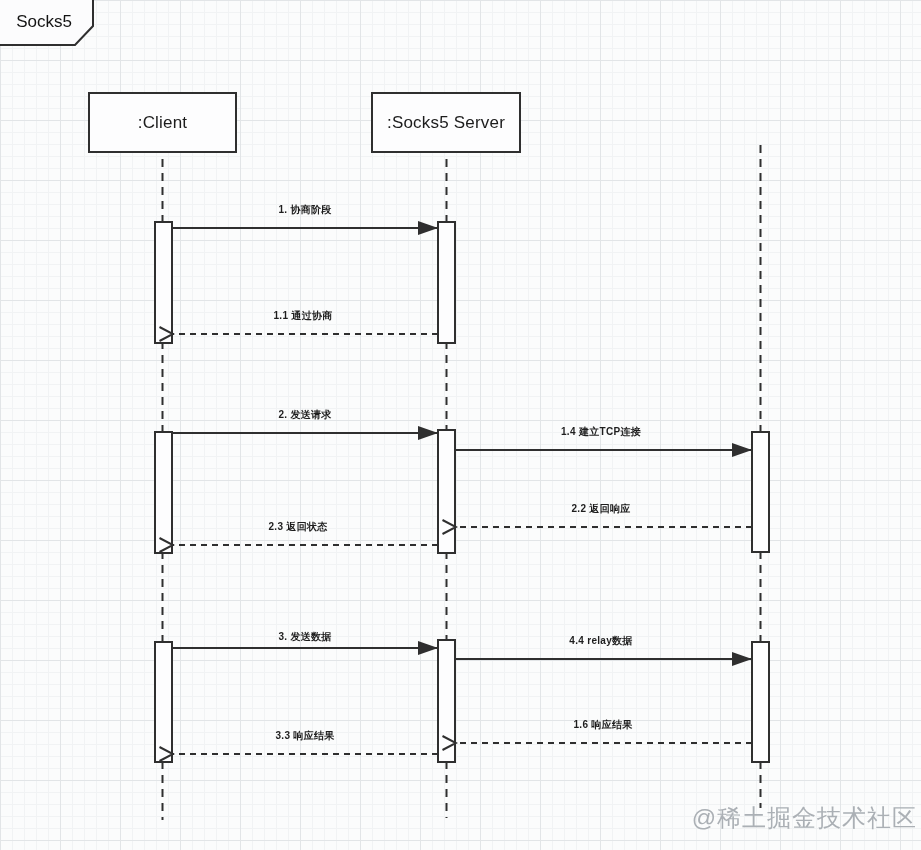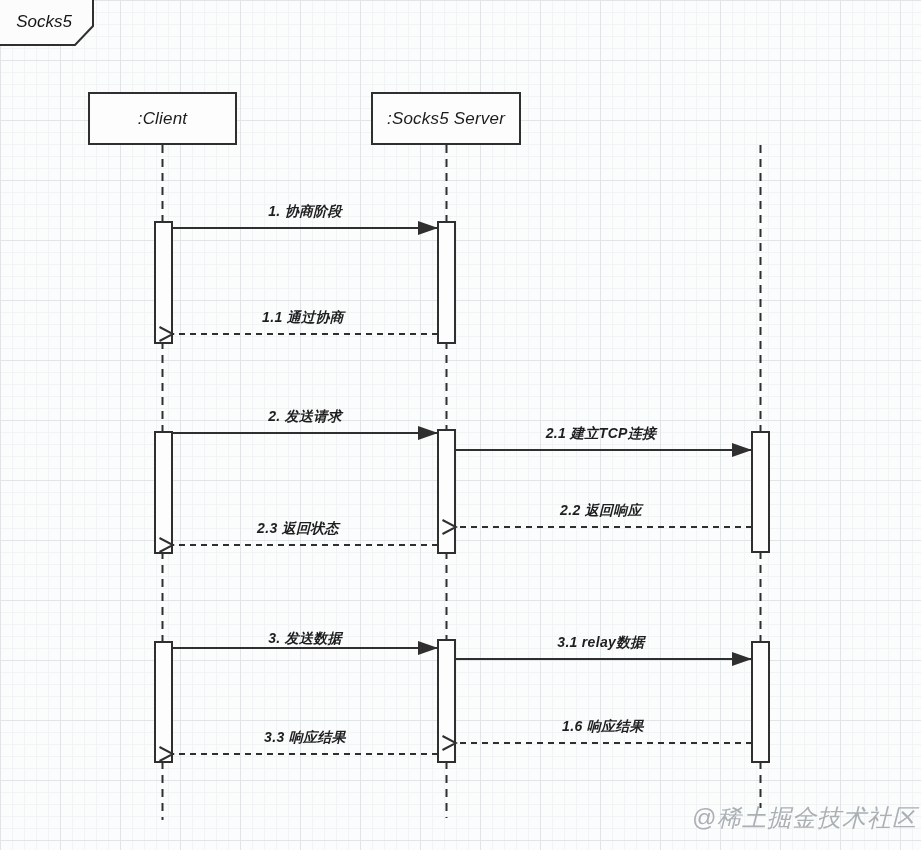--- a/index.html
+++ b/index.html
@@ -5,35 +5,34 @@
   html,body{margin:0;padding:0;background:#ffffff;font-family:"Liberation Sans","DejaVu Sans",sans-serif;}
   .stage{
     position:relative;width:921px;height:850px;overflow:hidden;
     background-color:#fbfcfc;
     background-image:
       linear-gradient(to right, #e2e5e7 1px, transparent 1px),
       linear-gradient(to bottom, #e2e5e7 1px, transparent 1px),
       linear-gradient(to right, #f1f3f4 1px, transparent 1px),
       linear-gradient(to bottom, #f1f3f4 1px, transparent 1px);
     background-size:60px 60px,60px 60px,12px 12px,12px 12px;
-    font-style:italic;
   }
   .layer{position:absolute;left:0;top:0;}
   .actor{
-    position:absolute;top:92px;height:53px;box-sizing:border-box;
+    position:absolute;top:92px;height:61px;box-sizing:border-box;
     background:#fdfdfe;border:2px solid #2f2f2f;
     display:flex;align-items:center;justify-content:center;
     font-size:17px;color:#1c1c1c;font-weight:500;letter-spacing:.2px;
   }
   .actor-client{left:88px;width:149px;}
   .actor-server{left:371px;width:150px;}
   .actor-host{left:685px;width:150px;}
   .msg{
     position:absolute;transform:translateX(-50%);white-space:nowrap;
-    font-size:14px;font-weight:600;color:#1e1e1e;letter-spacing:.3px;
+    font-size:10px;font-weight:600;color:#1e1e1e;letter-spacing:.3px;
   }
   .title-tab{position:absolute;left:0;top:0;width:110px;height:50px;}
   .title-tab .tab-label{
     position:absolute;left:0;top:0;width:88px;height:44px;
     display:flex;align-items:center;justify-content:center;
     font-size:17px;color:#141414;font-weight:500;
   }
   .watermark{
     position:absolute;top:802px;right:4px;white-space:nowrap;
     font-size:24px;color:#abb0b5;letter-spacing:1px;font-weight:500;
@@ -89,23 +88,23 @@
   <div class="actor actor-client">
     <span>:Client</span>
   </div>
   <div class="actor actor-server">
     <span>:Socks5 Server</span>
   </div>
 
   <div class="msg" style="left:305px;top:203px">1. 协商阶段</div>
   <div class="msg" style="left:303px;top:309px">1.1 通过协商</div>
   <div class="msg" style="left:305px;top:408px">2. 发送请求</div>
-  <div class="msg" style="left:601px;top:425px">2.1 建立TCP连接</div>
+  <div class="msg" style="left:601px;top:425px">1.4 建立TCP连接</div>
   <div class="msg" style="left:601px;top:502px">2.2 返回响应</div>
   <div class="msg" style="left:298px;top:520px">2.3 返回状态</div>
   <div class="msg" style="left:305px;top:630px">3. 发送数据</div>
-  <div class="msg" style="left:601px;top:634px">3.1 relay数据</div>
+  <div class="msg" style="left:601px;top:634px">4.4 relay数据</div>
   <div class="msg" style="left:603px;top:718px">1.6 响应结果</div>
   <div class="msg" style="left:305px;top:729px">3.3 响应结果</div>
 
   <div class="watermark">@稀土掘金技术社区</div>
 
 </div>
 
 </body></html>

